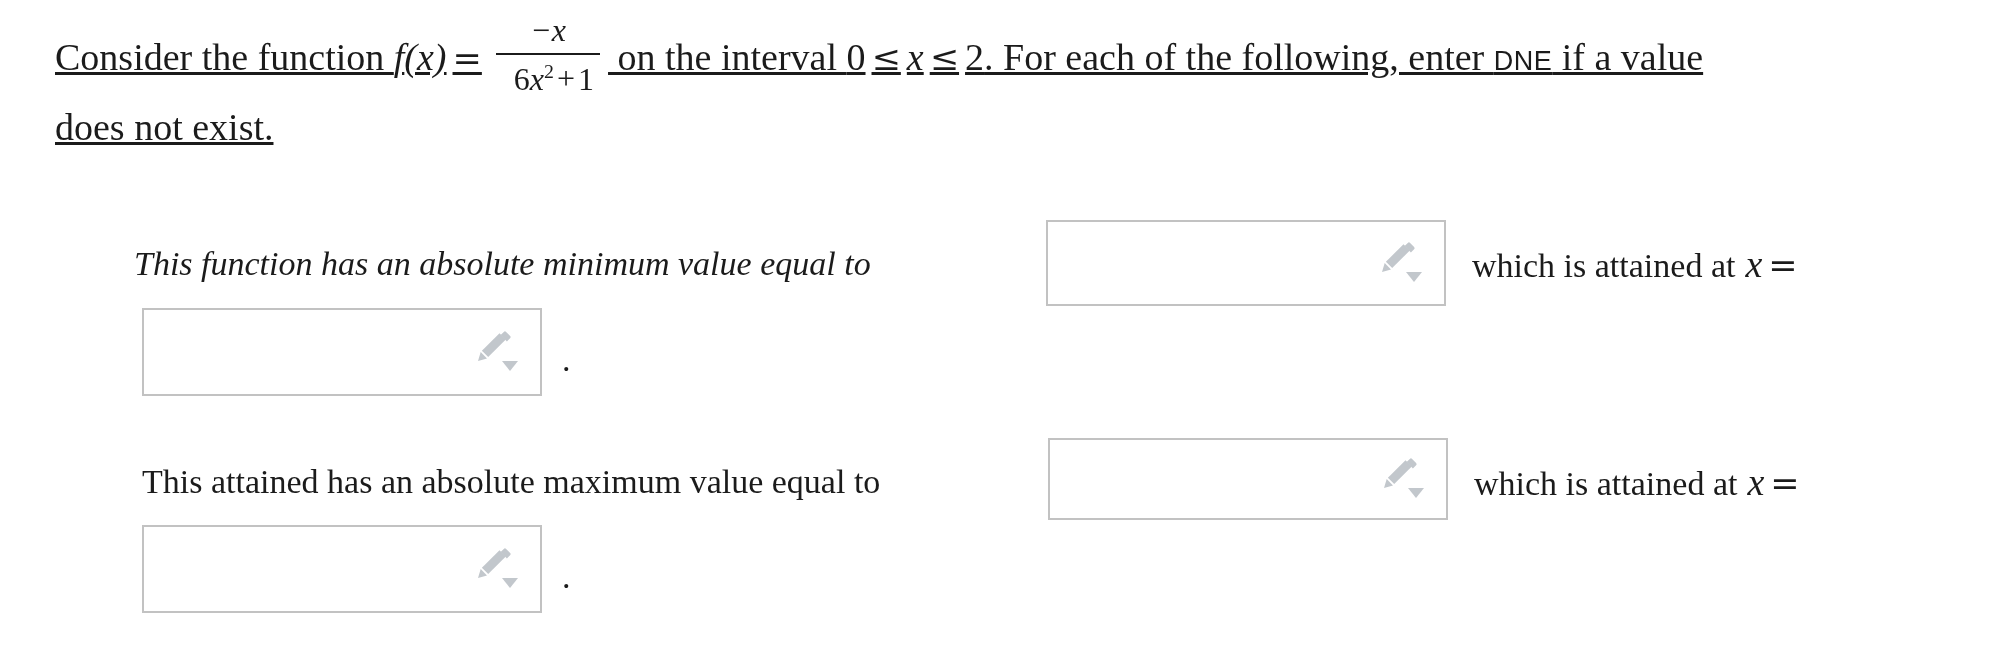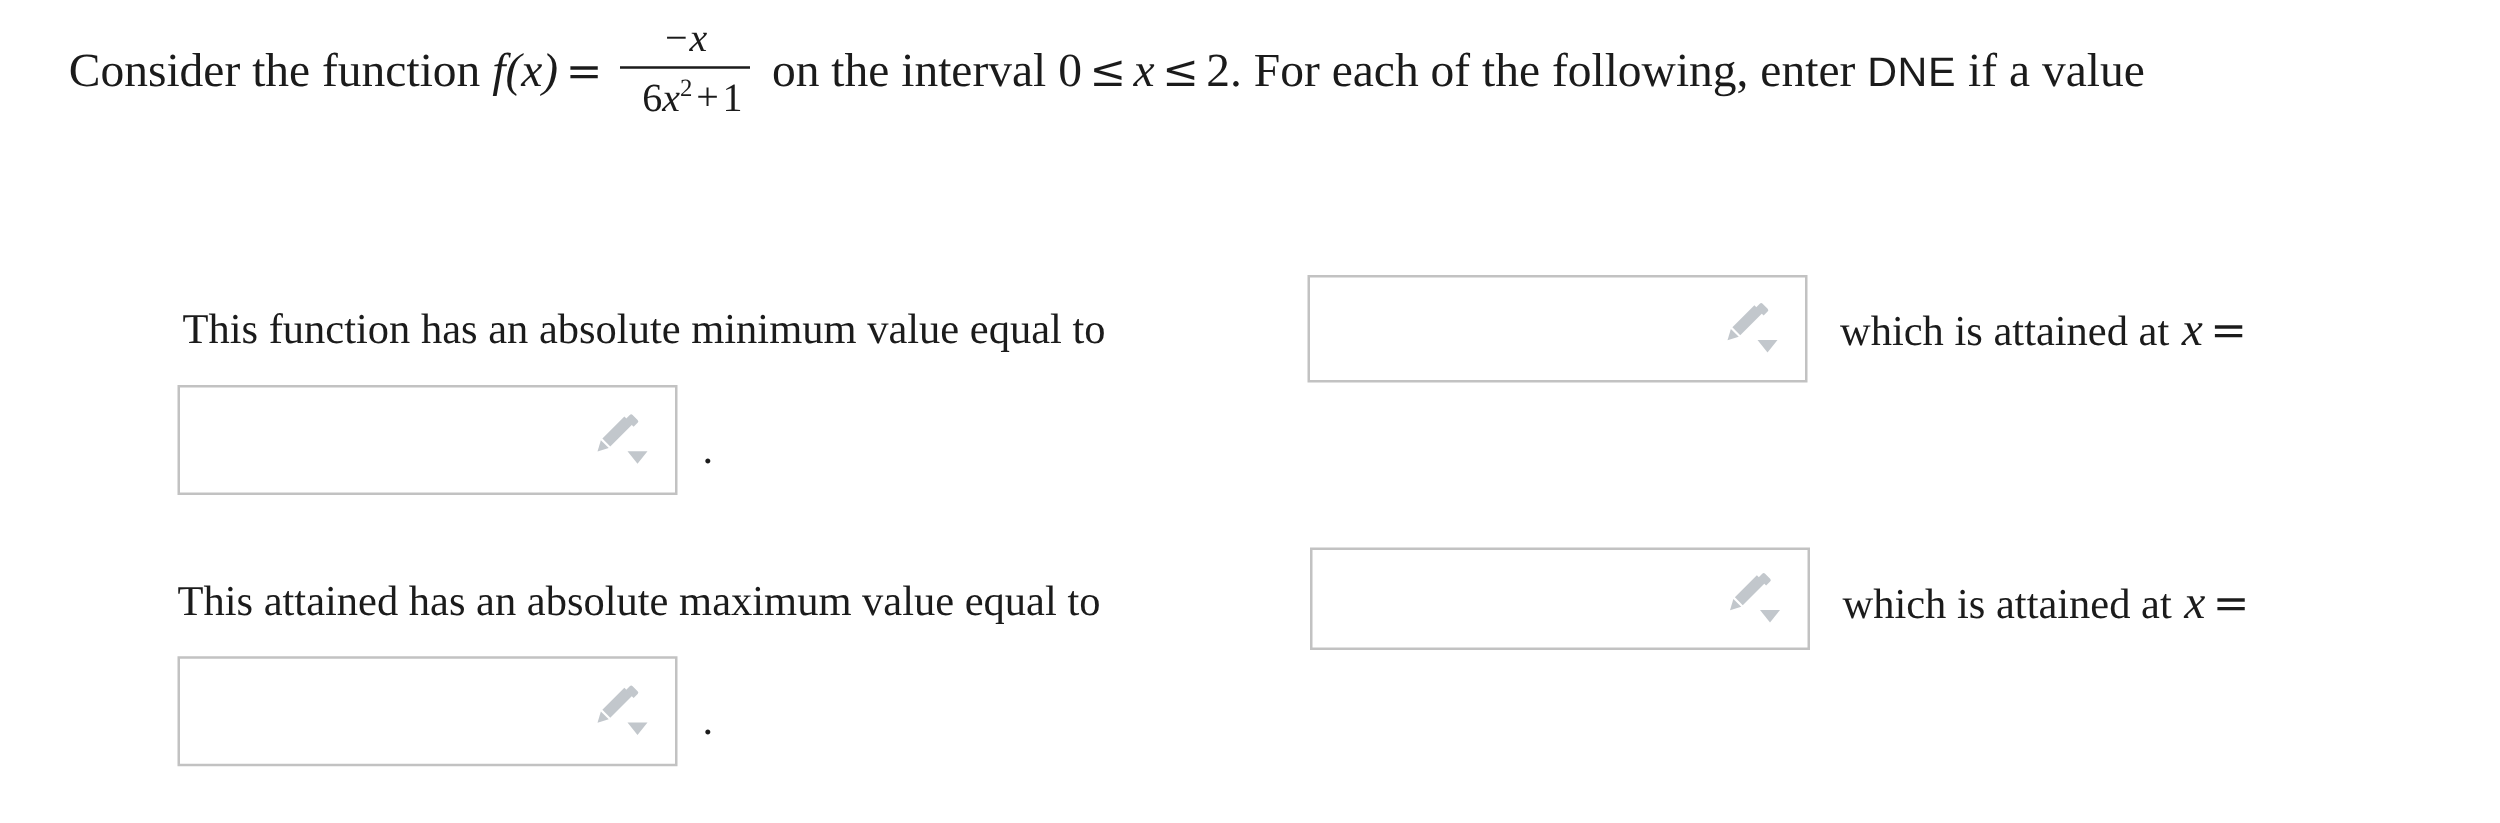--- a/index.html
+++ b/index.html
@@ -24,20 +24,21 @@
 
   
   .statement {
     position: absolute;
     left: 55px;
     top: 14px;
     width: 1900px;
     font-size: 38px;
     line-height: 62px;
     color: #1b1b1b;
+    text-decoration: underline;
   }
   .statement .txt { white-space: pre; }
 
   .mathvar {
     font-family: "Liberation Serif", "DejaVu Serif", serif;
     font-style: italic;
     font-size: 38px;
   }
   .mathnum {
     font-family: "Liberation Serif", "DejaVu Serif", serif;
@@ -46,21 +47,21 @@
   }
   .op {
     font-family: "DejaVu Serif", serif;
     font-style: normal;
     font-size: 35px;
     padding: 0 6px;
   }
   .dne {
     font-family: "Liberation Sans", "DejaVu Sans", sans-serif;
     font-style: normal;
-    font-size: 33px;
+    font-size: 27px;
     letter-spacing: 0.5px;
   }
 
   
   .frac {
     display: inline-block;
     vertical-align: -0.52em;
     text-align: center;
     margin: 0 8px;
     line-height: 1;
@@ -130,25 +131,26 @@
     color: #1b1b1b;
   }
 </style>
 </head>
 <body>
 
 <div class="page">
 
   <div class="statement">
     <span class="txt">Consider the function </span><span class="mathvar">f</span><span class="mathvar">(x)</span><span class="op">=</span><span class="frac"><span class="num">−x</span><span class="bar"></span><span class="den"><span class="digit">6</span><span>x</span><sup>2</sup><span class="plus">+</span><span class="digit">1</span></span></span><span class="txt"> on the interval </span><span class="mathnum">0</span><span class="op">≤</span><span class="mathvar">x</span><span class="op">≤</span><span class="mathnum">2</span><span class="txt">. For each of the following, enter </span><span class="dne">DNE</span><span class="txt"> if a value</span>
+    <div style="margin-top:0;">does not exist.</div>
   </div>
 
   <div class="qblock">
 
-    <div class="qline" style="left:146px; top:247px;">This function has an absolute minimum value equal to</div>
+    <div class="qline" style="left:134px; top:247px;font-style:italic;">This function has an absolute minimum value equal to</div>
 
     <div class="ansbox" style="left:1046px; top:220px; width:400px; height:86px;">
       <span class="value"></span>
       <span class="mathfield-icon">
         <svg viewBox="0 0 52 44" xmlns="http://www.w3.org/2000/svg">
           <g fill="#c2c7cc">
             <path d="M27.5 3.2 L33.8 9.5 L16.2 27.1 L9.9 20.8 Z"></path>
             <path d="M34.9 8.4 L28.6 2.1 L31.8 -1.1 A1.6 1.6 0 0 1 34.1 -1.1 L38.1 2.9 A1.6 1.6 0 0 1 38.1 5.2 Z" transform="translate(0,3)"></path>
             <path d="M8.7 22.1 L15.0 28.4 L6.0 31.1 Z"></path>
           </g>

